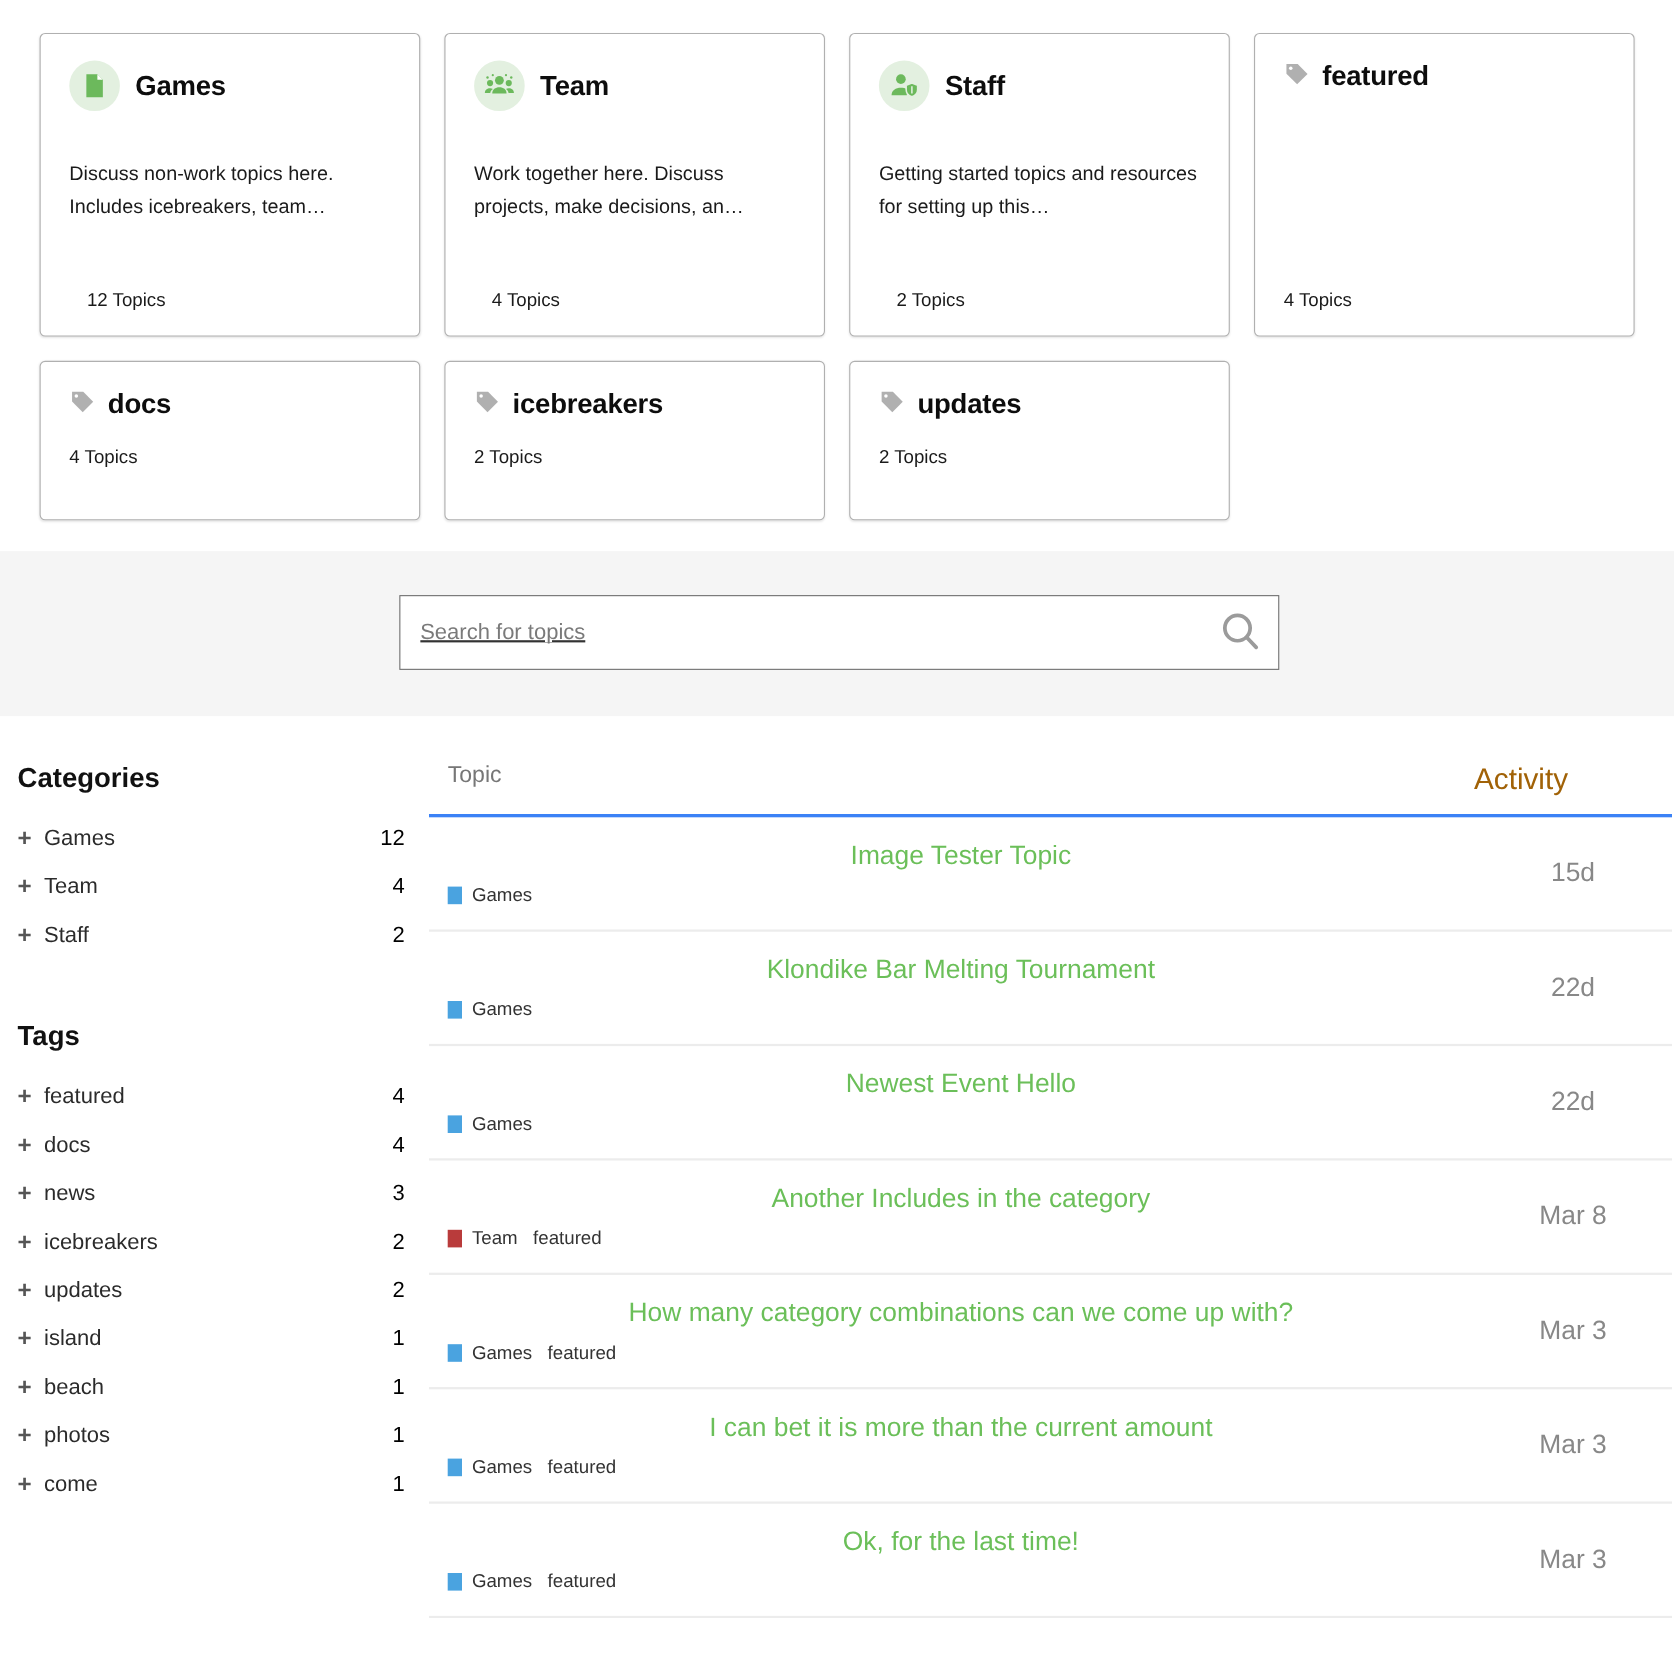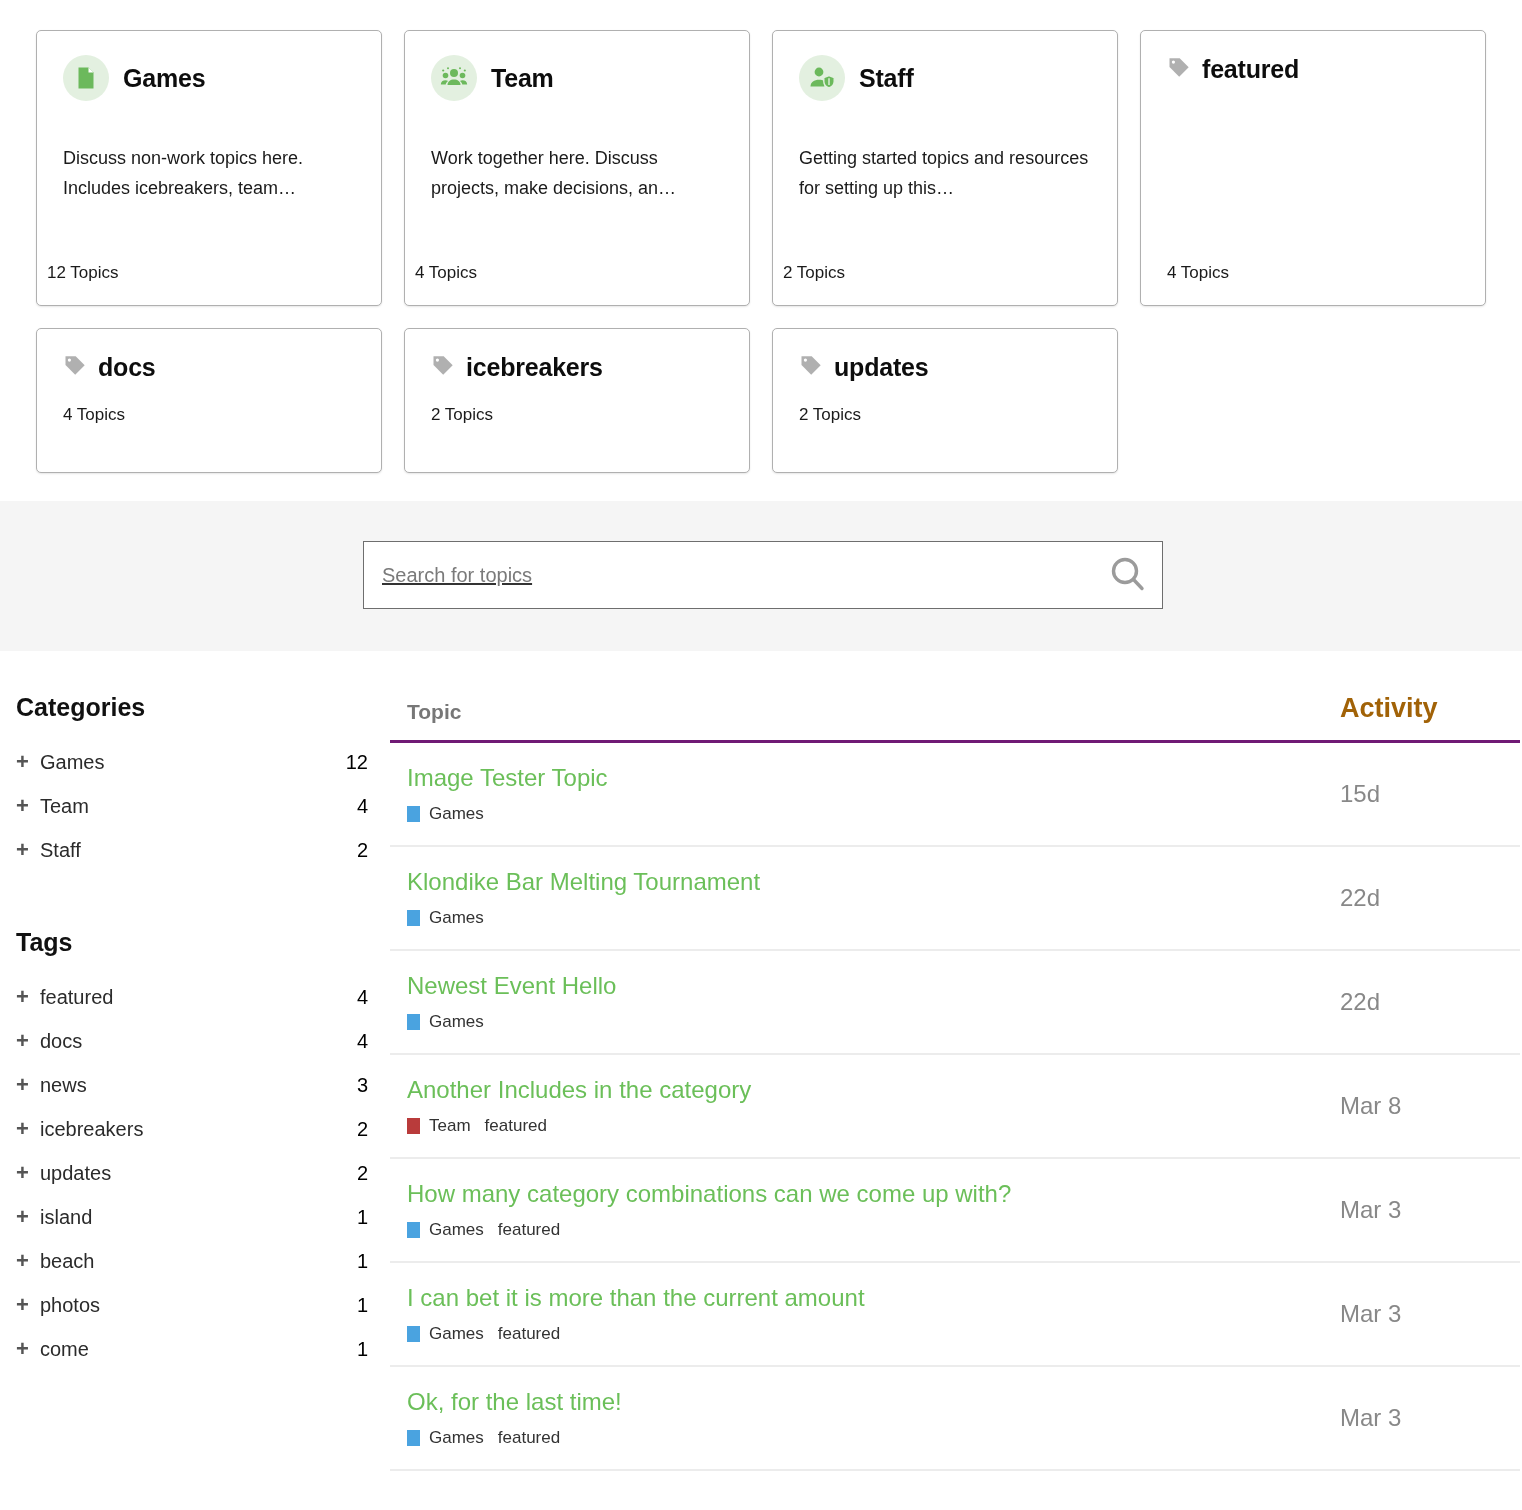--- a/index.html
+++ b/index.html
@@ -43,21 +43,21 @@
   .tag-head .card-title { font-size: 25px; }
 
   .card-desc {
     margin-top: 42px;
     font-size: 18px;
     line-height: 1.68;
     color: #1a1a1a;
     max-height: 58px;
     overflow: hidden;
   }
-  .card.cat .card-topics { position: absolute; left: 10px; bottom: 22px; }
+  .card.cat .card-topics { position: absolute; left: 42px; bottom: 22px; }
   .card.tagcard-top .card-topics { position: absolute; left: 26px; bottom: 22px; }
   .card-topics { font-size: 17px; color: #1a1a1a; }
   .card.tagcard .card-topics { margin-top: 24px; }
 
   
   .search-band {
     margin-top: 28px;
     background: #f5f5f5;
     width: 100%;
     padding: 40px 0 42px 0;
@@ -106,32 +106,32 @@
   .plus {
     color: #555555; font-size: 22px; font-weight: bold;
     width: 24px; flex: 0 0 24px; line-height: 1;
   }
   .side-label { flex: 1 1 auto; }
   .side-count { color: #000000; font-size: 20px; padding-right: 22px; }
 
   
   .topics { flex: 1 1 auto; padding-right: 2px; }
   .topic-header {
-    display: flex; align-items: flex-end;
+    display: flex; align-items: flex-start;
     padding: 0 0 16px 0;
-    border-bottom: 3px solid #701a75;
-    font-weight: bold;
+    border-bottom: 3px solid #3b82f6;
   }
   .th-topic { flex: 1 1 auto; font-size: 21px; color: #777777; padding-left: 17px; }
   .th-activity { width: 180px; flex: 0 0 180px; font-size: 27px; color: #a16207; }
   .topic-row {
     display: flex; align-items: center;
     border-bottom: 2px solid #ececec;
     min-height: 104px;
     padding: 14px 0;
+    text-align: center;
   }
   .tr-main { flex: 1 1 auto; padding-left: 17px; }
   .tr-title {
     font-size: 24px; color: #6bbf59;
     line-height: 1.2; margin-bottom: 11px; cursor: pointer;
     text-decoration: none; display: inline-block;
   }
   .tr-meta { display: flex; align-items: center; gap: 14px; }
   .cat-chip { display: flex; align-items: center; gap: 9px; font-size: 17px; color: #333333; }
   .cat-swatch { width: 13px; height: 16px; display: inline-block; }

